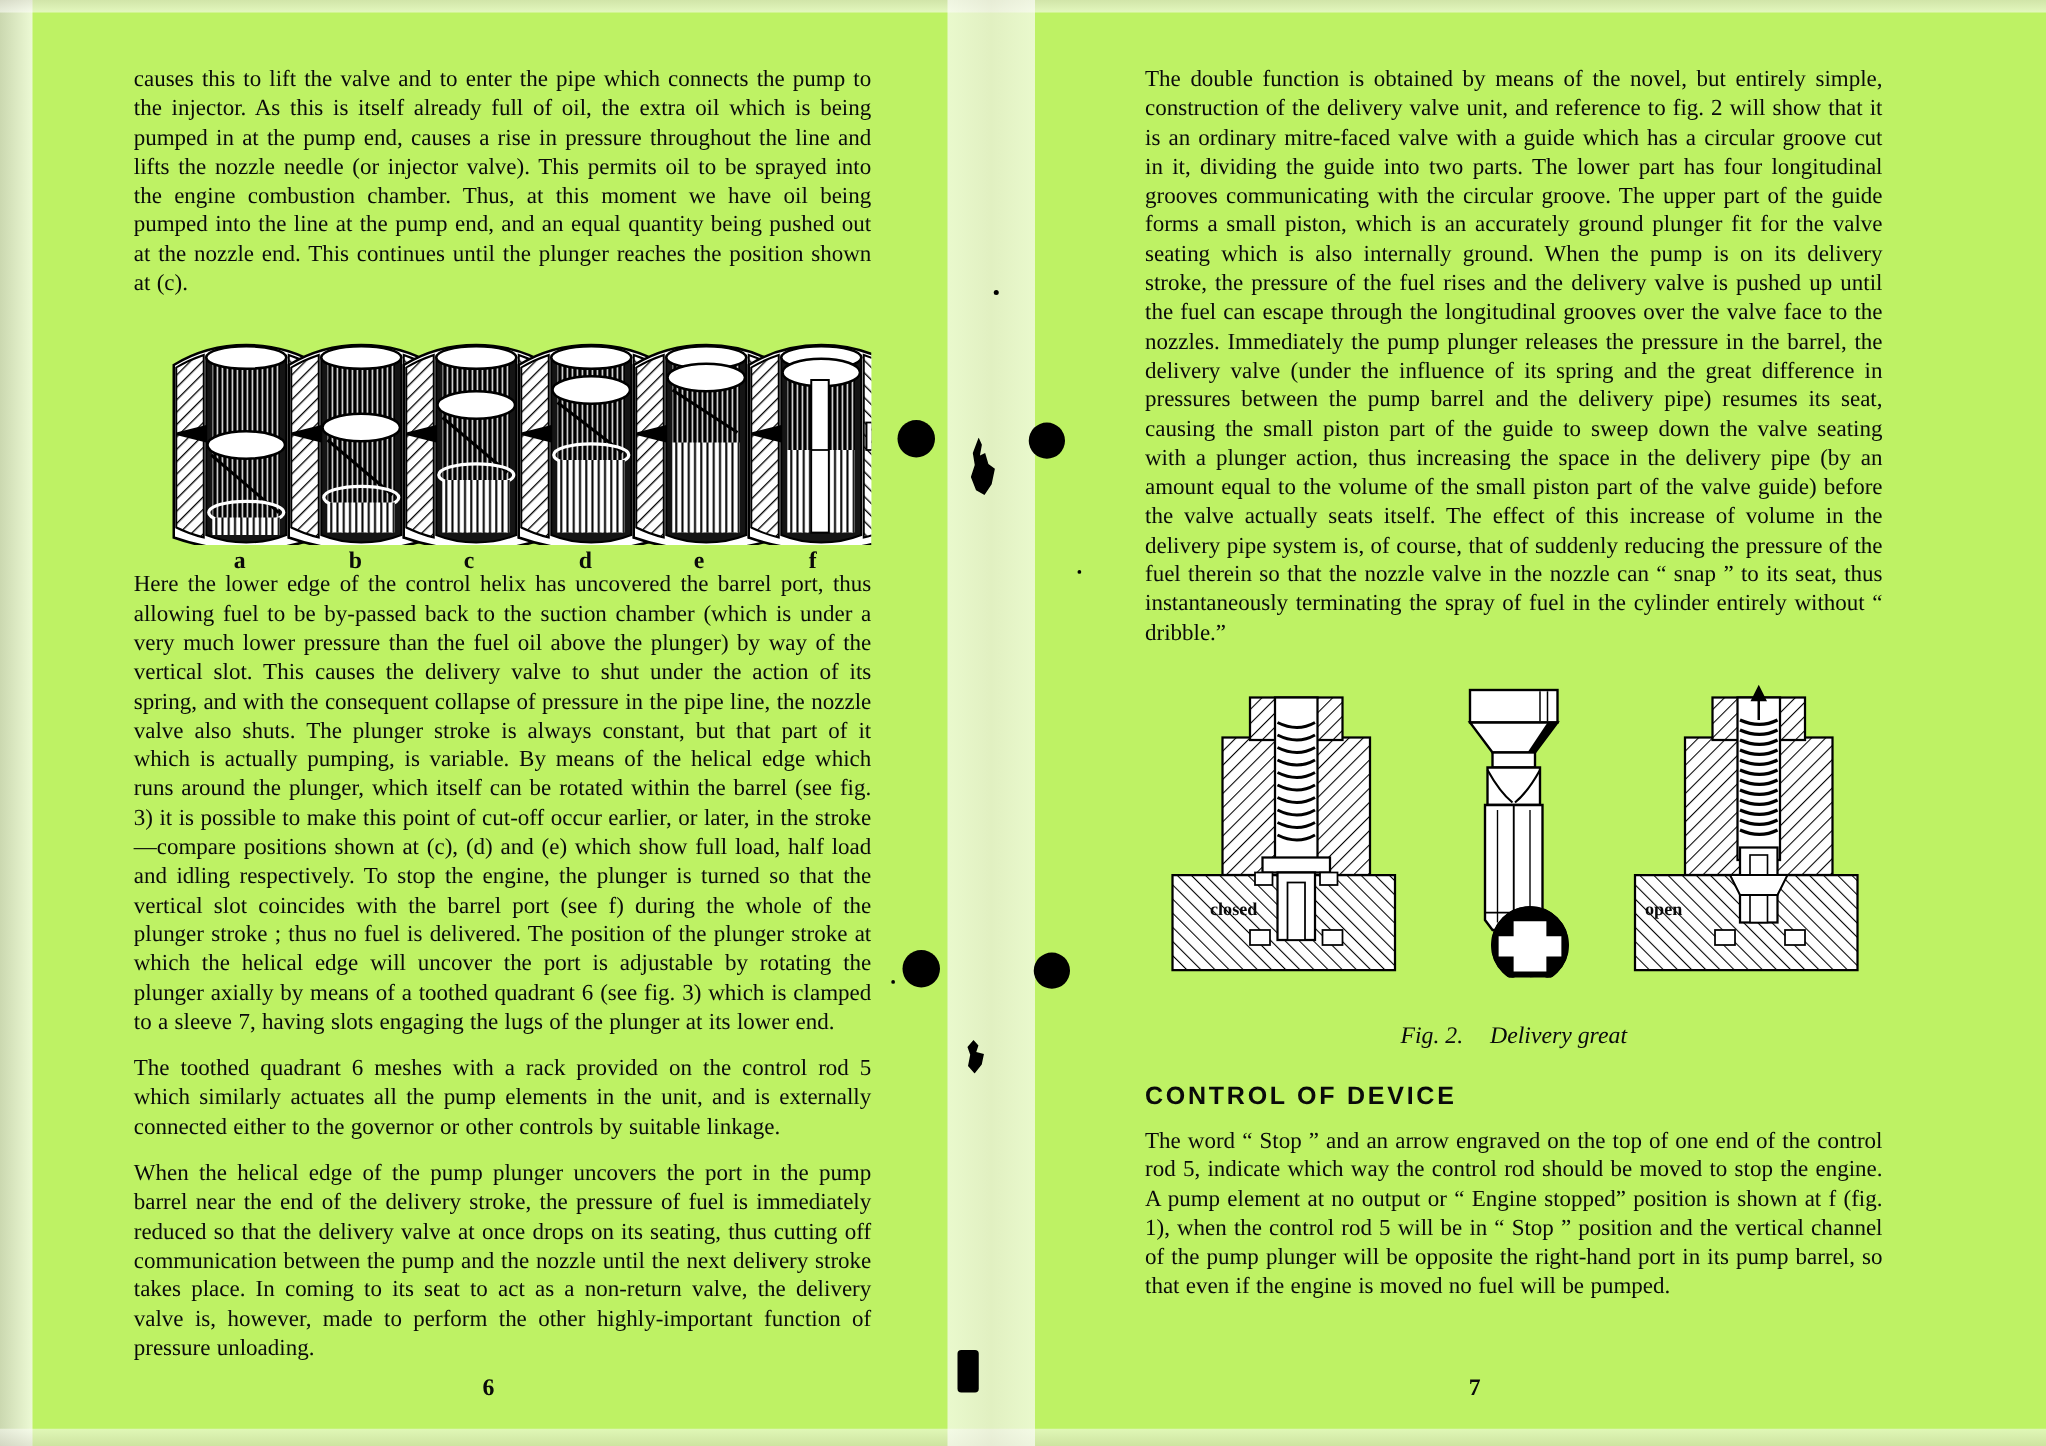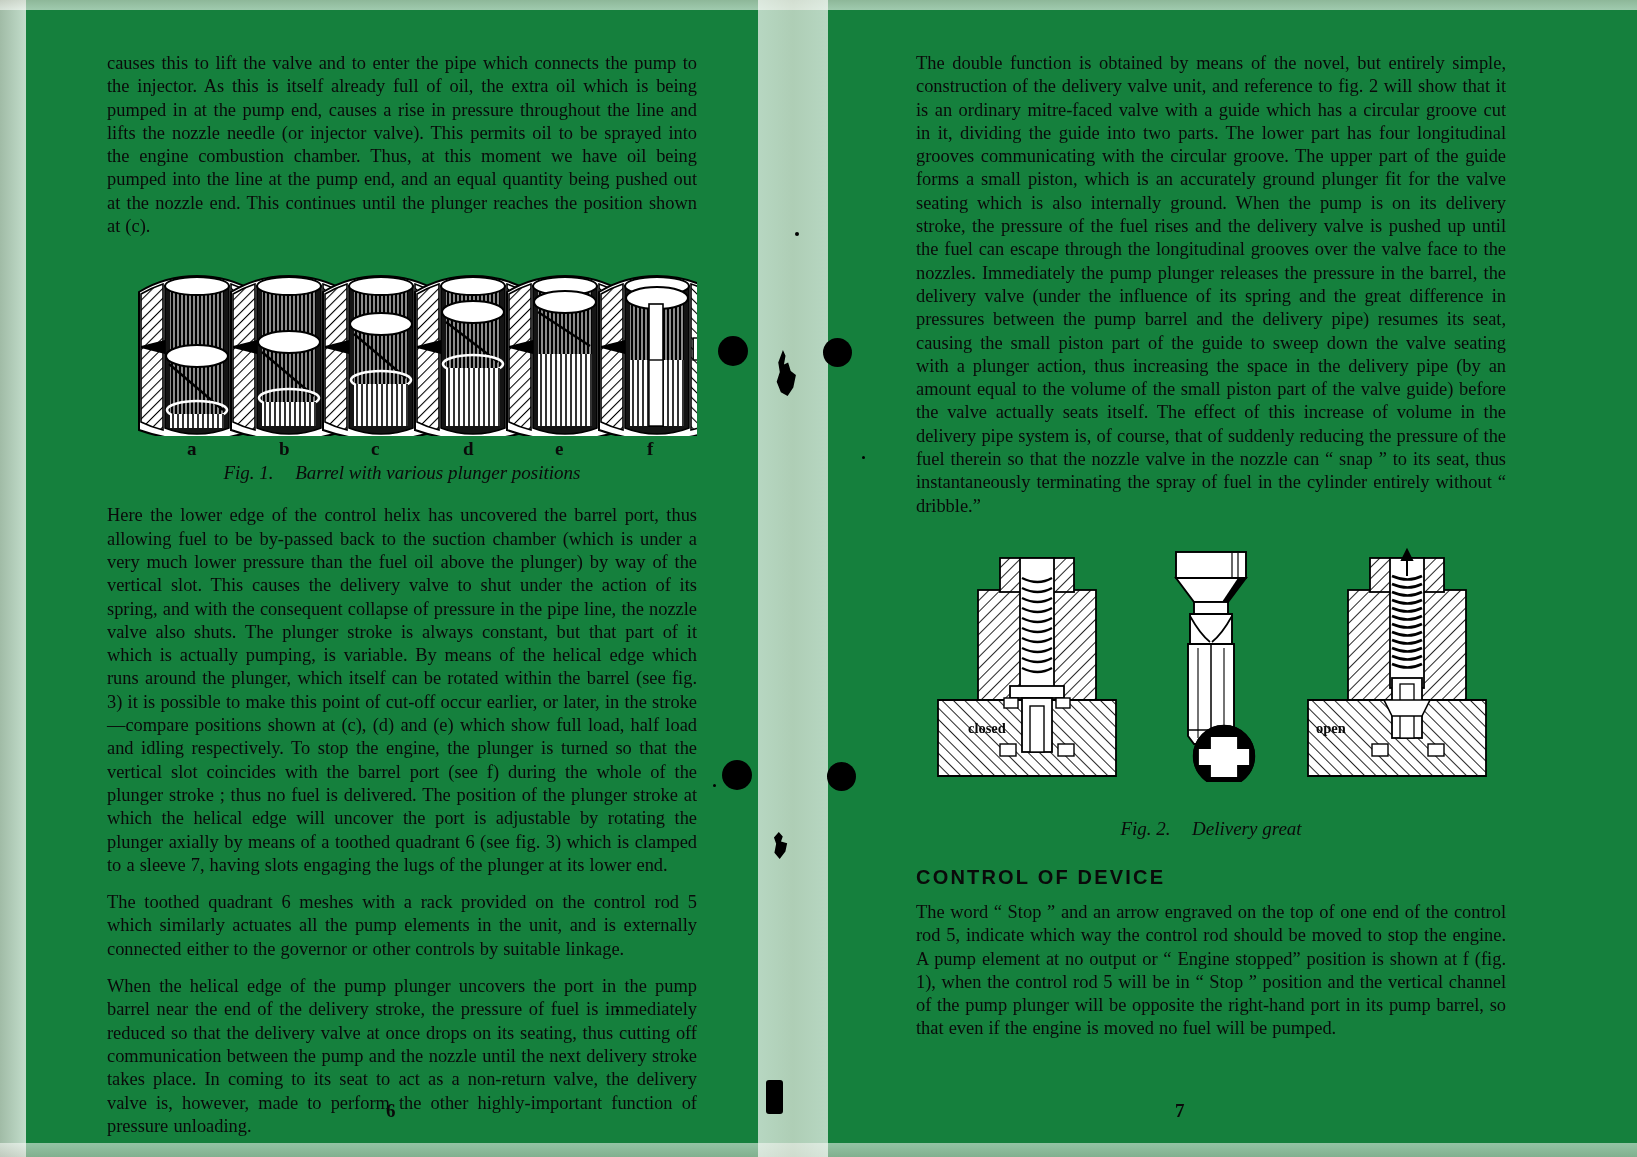--- a/index.html
+++ b/index.html
@@ -1,19 +1,19 @@
 <!DOCTYPE html>
 <html><head>
 <meta charset="utf-8">
 <style>
   html,body{margin:0;padding:0;background:#fbfbf9;}
   body{width:1637px;height:1157px;position:relative;overflow:hidden;
        font-family:"Liberation Serif","DejaVu Serif",serif;color:#0a0a0a;}
 
-  .page{position:absolute;inset:0;background:#15803d;}
+  .page{position:absolute;inset:0;background:#bef264;}
 
   
   .scan-edge-left{position:absolute;left:0;top:0;width:26px;height:100%;
     background:linear-gradient(to right,#cfcfc9,#fcfcfa);opacity:.75;}
   .scan-edge-top{position:absolute;left:0;top:0;height:10px;width:100%;
     background:linear-gradient(to bottom,#dedcd6,#fcfcfa);opacity:.6;}
   .scan-edge-bottom{position:absolute;left:0;bottom:0;height:14px;width:100%;
     background:linear-gradient(to top,#d9d7d1,#fcfcfa);opacity:.55;}
   .gutter-shade{position:absolute;left:758px;top:0;width:70px;height:100%;
     background:linear-gradient(to right,#fcfcfa,#f0efe9,#fcfcfa);opacity:.7;}
@@ -159,25 +159,20 @@
       <div class="letters">
         <span style="left:80px">a</span>
         <span style="left:172px">b</span>
         <span style="left:264px">c</span>
         <span style="left:356px">d</span>
         <span style="left:448px">e</span>
         <span style="left:540px">f</span>
       </div>
     </div>
 
-    <div class="caption">
-      <span class="figno">Fig. 1.</span>
-      <span class="sep"></span>
-      <span>Barrel with various plunger positions</span>
-    </div>
 
     <p class="body">Here the lower edge of the control helix has uncovered the barrel port, thus allowing fuel to be by-passed back to the suction chamber (which is under a very much lower pressure than the fuel oil above the plunger) by way of the vertical slot.   This causes the delivery valve to shut under the action of its spring, and with the consequent collapse of pressure in the pipe line, the nozzle valve also shuts.   The plunger stroke is always constant, but that part of it which is actually pumping, is variable.   By means of the helical edge which runs around the plunger, which itself can be rotated within the barrel (see fig. 3) it is possible to make this point of cut-off occur earlier, or later, in the stroke —compare positions shown at (c), (d) and (e) which show full load, half load and idling respectively.   To stop the engine, the plunger is turned so that the vertical slot coincides with the barrel port (see f) during the whole of the plunger stroke ;  thus no fuel is delivered. The position of the plunger stroke at which the helical edge will uncover the port is adjustable by rotating the plunger axially by means of a toothed quadrant 6 (see fig. 3) which is clamped to a sleeve 7, having slots engaging the lugs of the plunger at its lower end.</p>
     <p class="body">The toothed quadrant 6 meshes with a rack provided on the control rod 5 which similarly actuates all the pump elements in the unit, and is externally connected either to the governor or other controls by suitable linkage.</p>
 
 
     <p class="body">When the helical edge of the pump plunger uncovers the port in the pump barrel near the end of the delivery stroke, the pressure of fuel is immediately reduced so that the delivery valve at once drops on its seating, thus cutting off communication between the pump and the nozzle until the next delivery stroke takes place.   In coming to its seat to act as a non-return valve, the delivery valve is, however, made to perform the other highly-important function of pressure unloading.</p>
   </div>
 
   <div class="col col-right">
 

